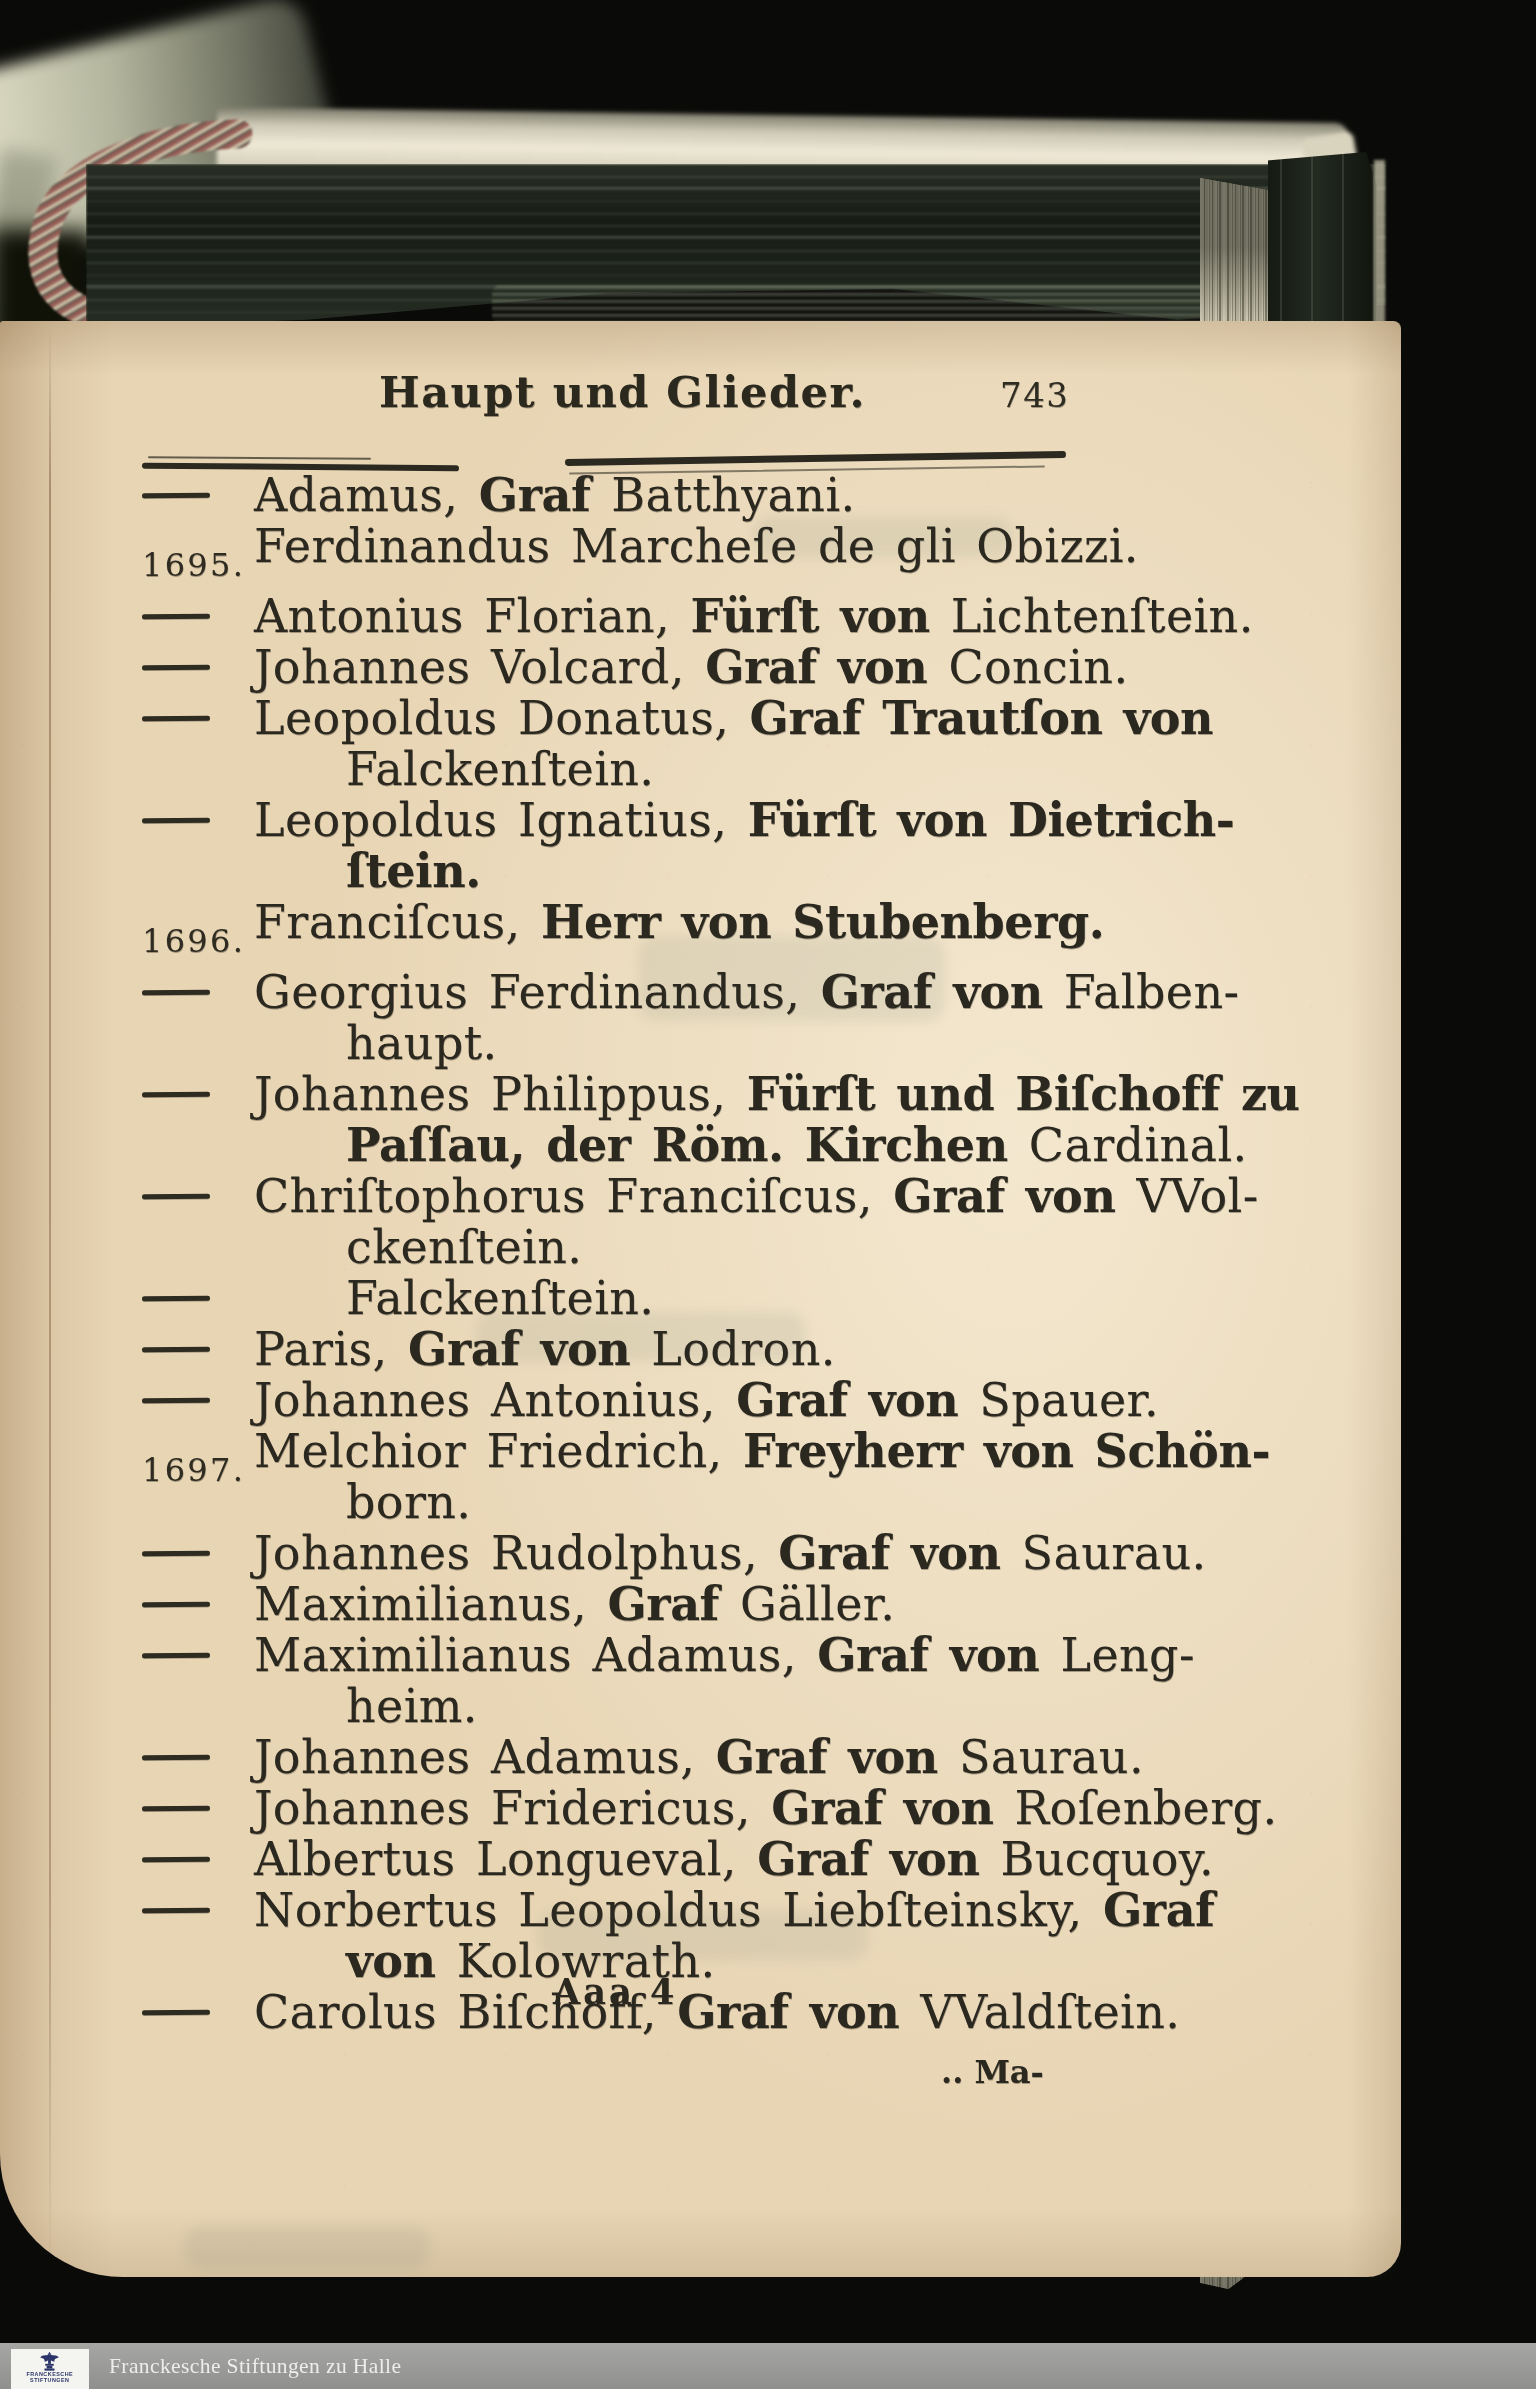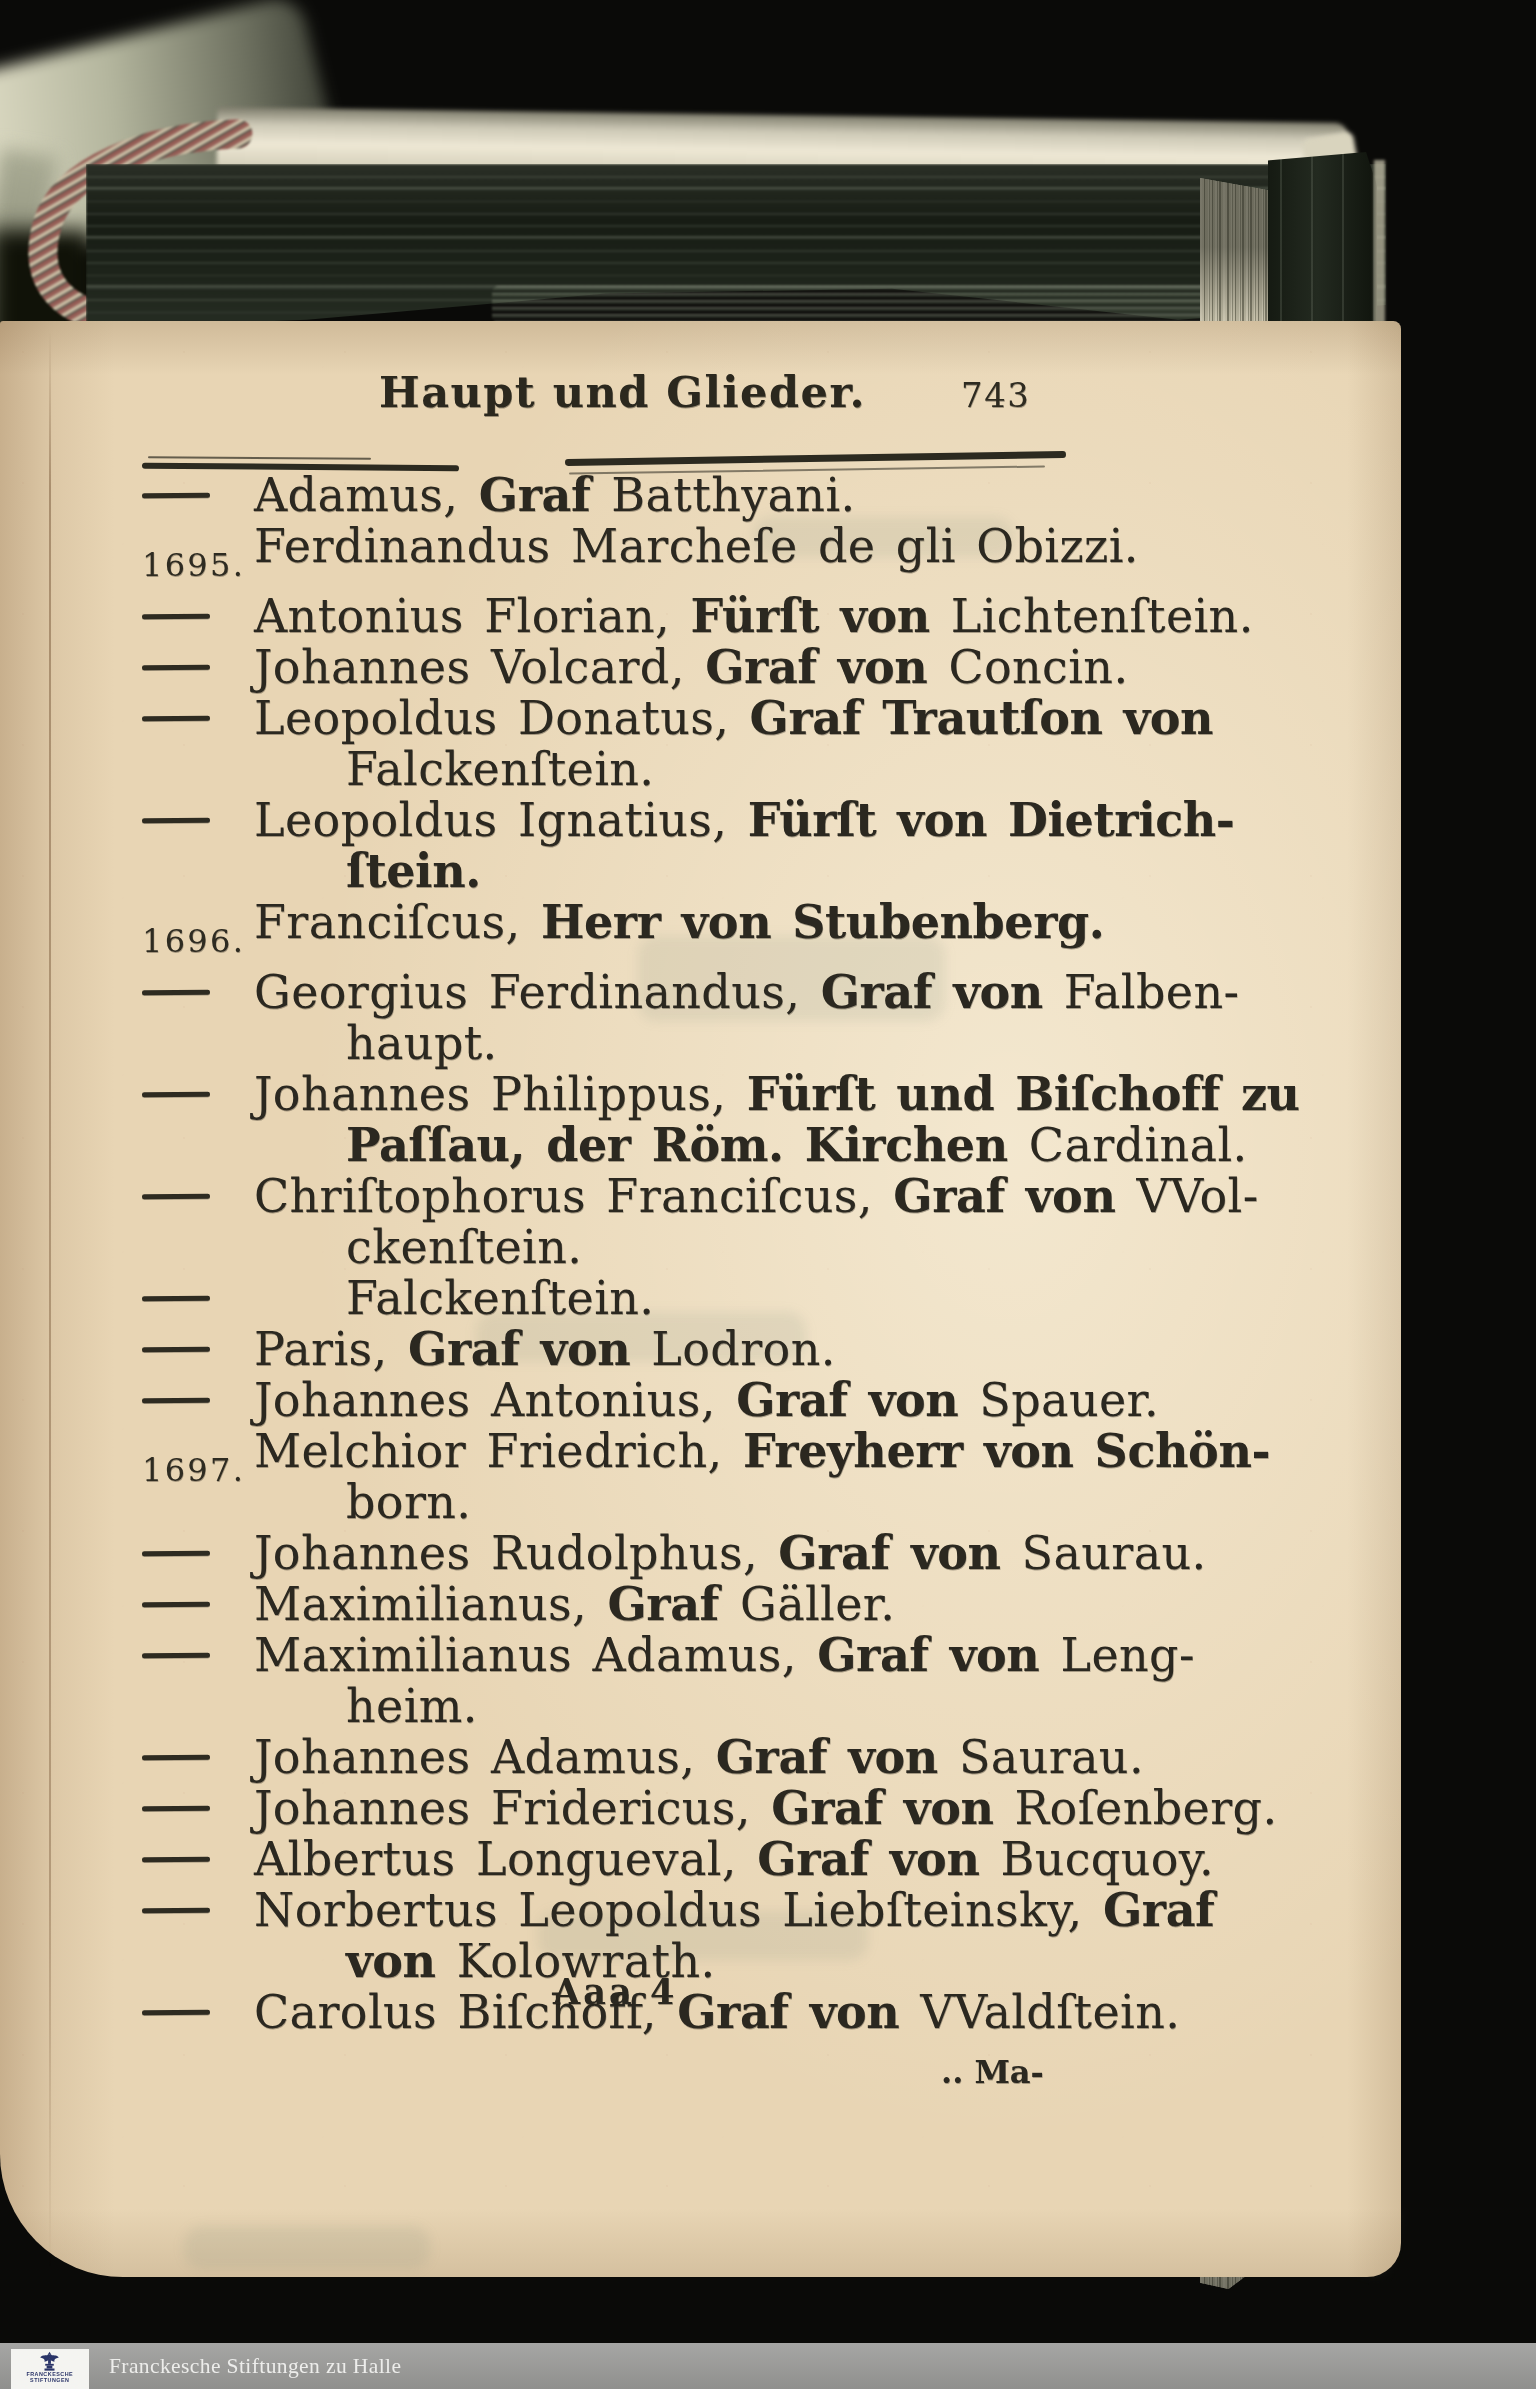--- a/index.html
+++ b/index.html
@@ -64,21 +64,21 @@
     background-repeat:repeat,repeat,repeat,no-repeat,no-repeat,no-repeat,no-repeat,no-repeat,no-repeat;}
   .gutter-line{position:absolute;left:49px;top:10.8px;width:2.3px;height:1936px;filter:blur(0.6px);
     background:linear-gradient(180deg,rgba(95,60,30,0),rgba(95,60,30,.4) 8%,rgba(95,60,30,.32) 80%,transparent);}
   .ghost{position:absolute;background:rgba(118,130,118,0.12);filter:blur(5.4px);border-radius:18.4px;}
 
   
   .textblock{position:absolute;left:142px;top:17px;width:974px;color:#2b2820;}
   .title{position:absolute;left:237px;top:29px;font-size:43px;font-weight:700;
     letter-spacing:1.5px;white-space:nowrap;color:#2b281e;
     text-shadow:0.6px 0.8px 0.6px rgba(35,30,20,0.4);}
-  .pnum{position:absolute;left:819px;top:37px;font-size:34px;letter-spacing:1.5px;
+  .pnum{position:absolute;left:858px;top:37px;font-size:34px;letter-spacing:1.5px;
     color:#2e2b21;text-shadow:0.5px 0.7px 0.5px rgba(35,30,20,0.35);}
   .rule{position:absolute;left:0;top:114px;width:970px;height:26px;}
   .rule span{position:absolute;background:#2c2a20;border-radius:3.1px;}
   .r1{left:0;top:12.3px;width:317px;height:6.1px;transform:rotate(0.5deg);}
   .r1b{left:6.1px;top:5.4px;width:223px;height:2.3px;opacity:.7;transform:rotate(0.4deg);}
   .r2{left:423px;top:3.1px;width:501px;height:7px;transform:rotate(-0.9deg);}
   .r2b{left:427px;top:17px;width:476px;height:2.3px;opacity:.55;transform:rotate(-0.85deg);}
 
   #entries{position:absolute;left:0;top:132px;width:974px;}
   .entry{display:flex;}

